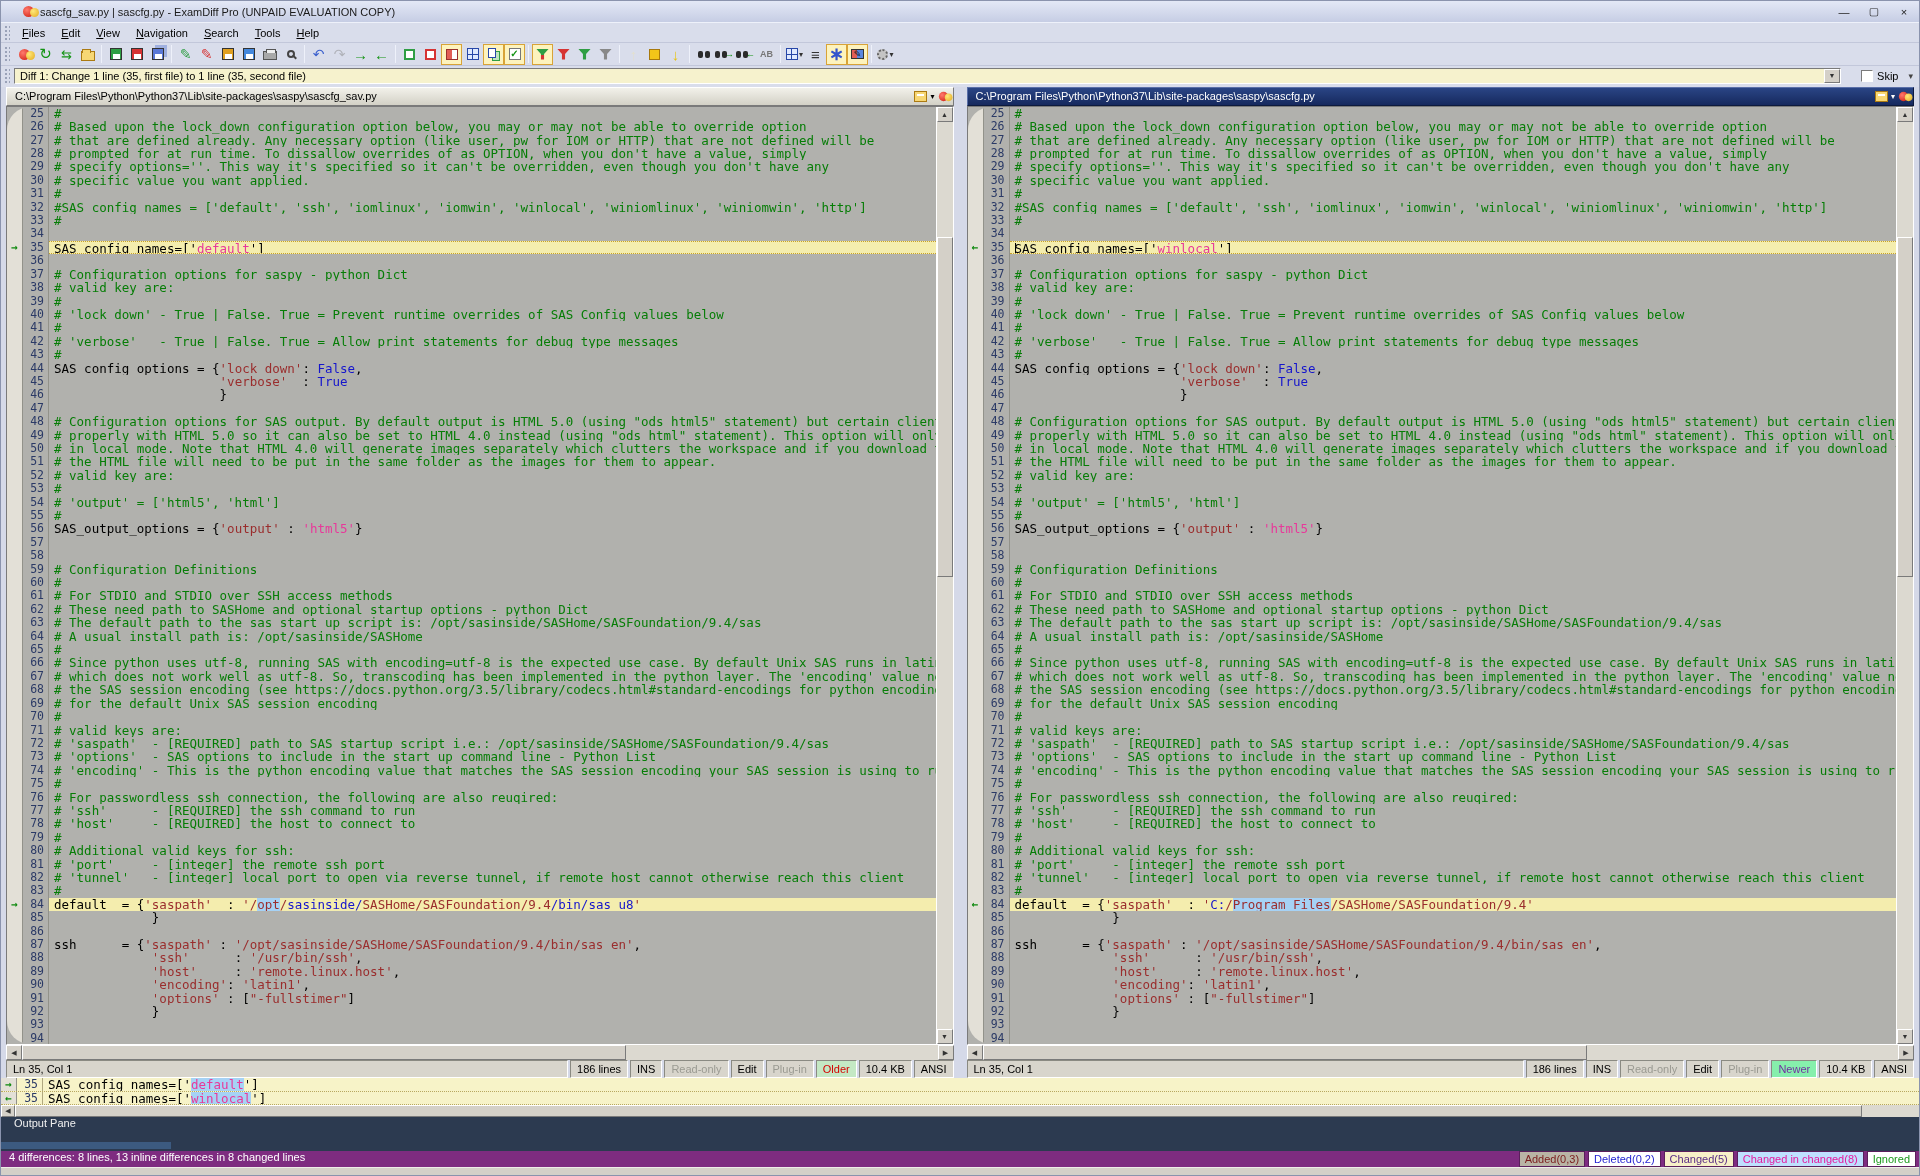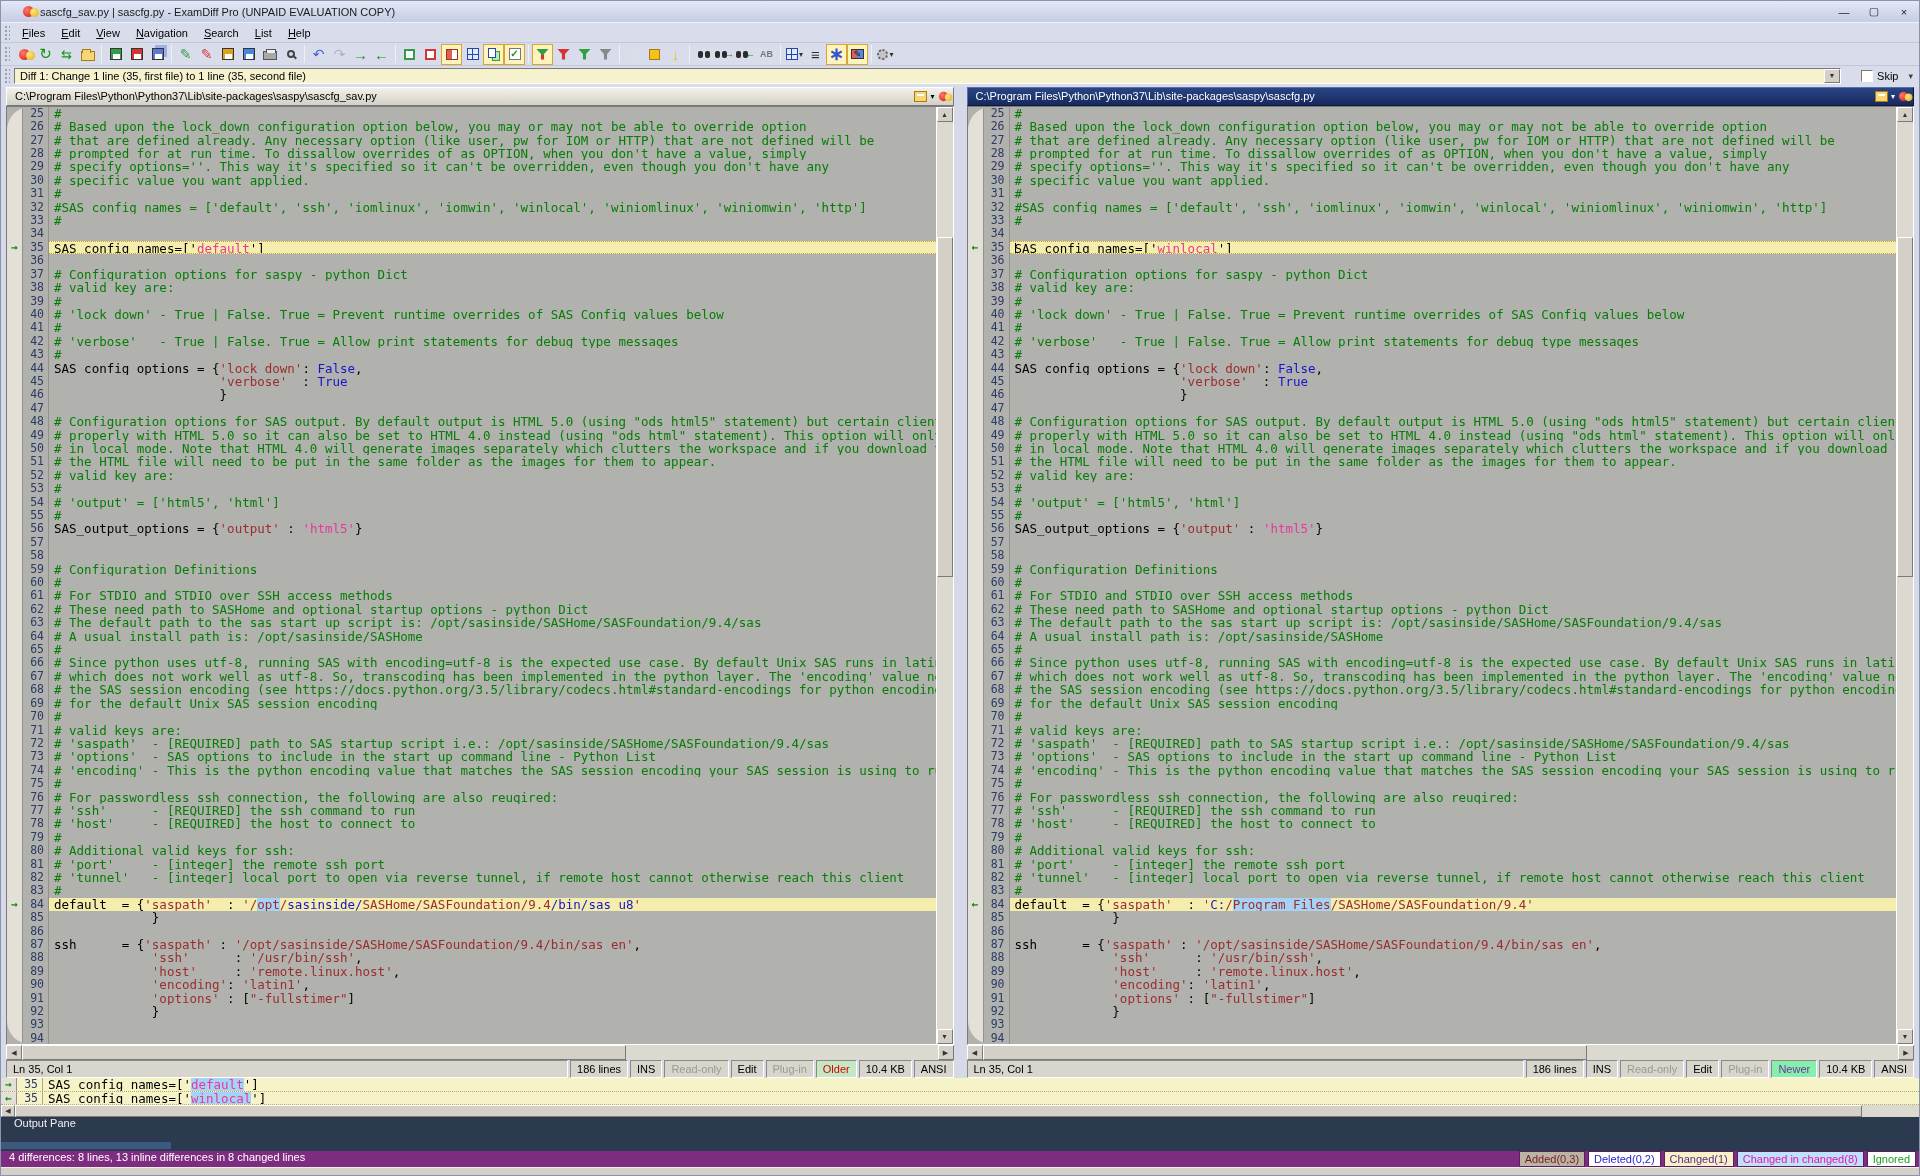--- a/index.html
+++ b/index.html
@@ -134,21 +134,21 @@
     <span class="title-text">sascfg_sav.py  |  sascfg.py - ExamDiff Pro (UNPAID EVALUATION COPY)</span>
     <div class="winbtns">
       <div class="winbtn">—</div>
       <div class="winbtn">▢</div>
       <div class="winbtn">×</div>
     </div>
   </div>
 
   <div class="menubar">
     <div class="grip"></div>
-    <div id="menu"><span class="menu-item">Files</span><span class="menu-item">Edit</span><span class="menu-item">View</span><span class="menu-item">Navigation</span><span class="menu-item">Search</span><span class="menu-item">List</span><span class="menu-item">Help</span></div>
+    <div id="menu"><span class="menu-item">Files</span><span class="menu-item">Edit</span><span class="menu-item">View</span><span class="menu-item">Navigation</span><span class="menu-item">Search</span><span class="menu-item">Tools</span><span class="menu-item">Help</span></div>
   </div>
 
   <div class="toolbar">
     <div class="grip"></div>
     <div id="toolbarItems" style="display:flex;align-items:center;">
         <span class="tgroup">
           <span class="tb">
             <span class="i-apple"></span>
           </span>
           <span class="tb">
@@ -552,19 +552,19 @@
   </div>
   <div class="outstrip">
     <div class="outtab"></div>
   </div>
 
   <div class="purplebar">
     <span class="pb-summary">4 differences: 8 lines, 13 inline differences in 8 changed lines</span>
     <div id="badges" style="display:flex;">
         <span class="badge" style="color: rgb(123, 28, 28); background: rgb(185, 180, 165);">Added(0,3)</span>
         <span class="badge" style="color: rgb(31, 31, 208); background: rgb(255, 255, 255);">Deleted(0,2)</span>
-        <span class="badge" style="color: rgb(90, 45, 134); background: rgb(247, 240, 200);">Changed(1)</span>
+        <span class="badge" style="color: rgb(90, 45, 134); background: rgb(247, 240, 200);">Changed(5)</span>
         <span class="badge" style="color: rgb(229, 25, 158); background: rgb(191, 224, 255);">Changed in changed(8)</span>
         <span class="badge" style="color: rgb(29, 154, 29); background: rgb(255, 255, 255);">Ignored</span>
       </div>
   </div>
   <div class="bottomstrip"></div>
 </div>
 
 </body></html>

